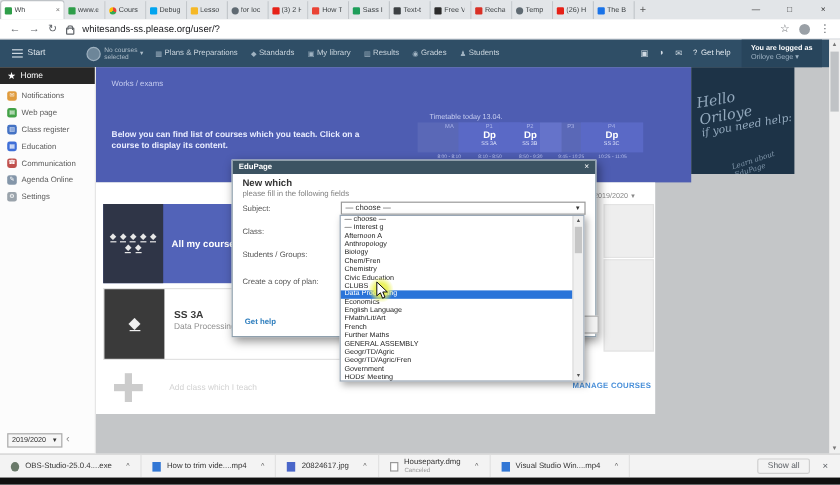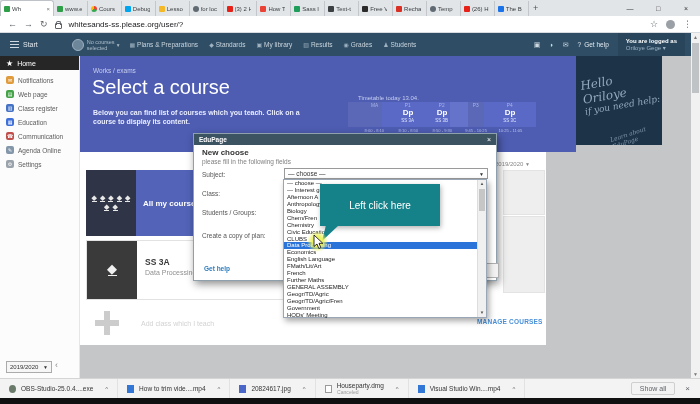--- a/index.html
+++ b/index.html
@@ -388,21 +388,20 @@
       </div>
   </div>
   <div class="abs" id="yearselect">
     <span>2019/2020</span>
     <span style="font-size:5px;">▼</span>
   </div>
   <div class="abs" id="collapse">‹</div>
 
   <div class="abs" id="hero">
     <div class="abs" id="breadcrumb">Works / exams</div>
-    <div class="abs" id="hero-title">Select a course</div>
     <div class="abs herodesc" style="top:53px;">Below you can find list of courses which you teach. Click on a</div>
     <div class="abs herodesc" style="top:62px;">course to display its content.</div>
     <div class="abs" id="timetable-title">Timetable today 13.04.</div>
     <div class="abs" id="periods">
 
     <div class="period">
           <div class="pbox dim">
             <span class="pname">MA</span>
             <span class="psub"></span>
             <span class="pgroup"></span>
@@ -489,21 +488,21 @@
     </div>
 
     <div class="abs" id="manage">MANAGE COURSES</div>
   </div>
 
   <div class="abs" id="modal">
     <div id="mtitlebar">
       <span class="mt">EduPage</span>
       <span class="mx">×</span>
     </div>
-    <div class="abs" id="mtitle">New choose</div>
+    <div class="abs" id="mtitle">New which</div>
     <div class="abs" id="msubtitle">please fill in the following fields</div>
     <div class="abs flabel" style="top:37px;">Subject:</div>
     <div class="abs flabel" style="top:56px;">Class:</div>
     <div class="abs flabel" style="top:75px;">Students / Groups:</div>
     <div class="abs flabel" style="top:98px;">Create a copy of plan:</div>
     <div class="abs" id="mselect">
       <span class="sval">— choose —</span>
       <span class="scaret">▼</span>
     </div>
     <div class="abs" id="okbtn">✓</div>
@@ -534,24 +533,20 @@
         <div class="opt">Government</div>
         <div class="opt">HODs' Meeting</div>
       </div>
     <div id="ddscroll">
       <span class="sarrow">▲</span>
       <span class="thumb"></span>
       <span class="sarrow bottom">▼</span>
     </div>
   </div>
 
-  <div class="abs" id="tooltip">
-    <span>Left click here</span>
-    <span id="tooltail"></span>
-  </div>
 
   <div class="abs" id="cursor-glow"></div>
   <svg class="abs" id="cursor" viewBox="0 0 11 16">
     <path d="M1,1 L1,12.5 L4,10 L5.8,14.5 L7.8,13.6 L6,9.3 L9.8,9.3 Z" fill="#ffffff" stroke="#000000" stroke-width="0.8"></path>
   </svg>
 
   <div class="abs" id="downloads">
     <div style="display:flex;height:20px;">
 
     <div class="dlitem">

